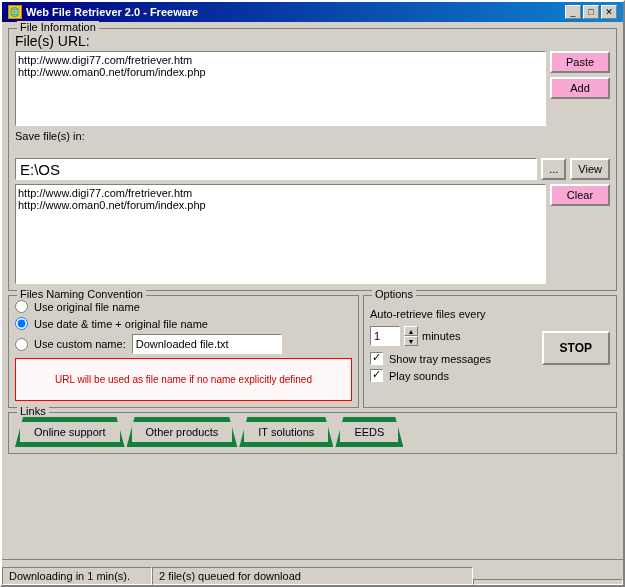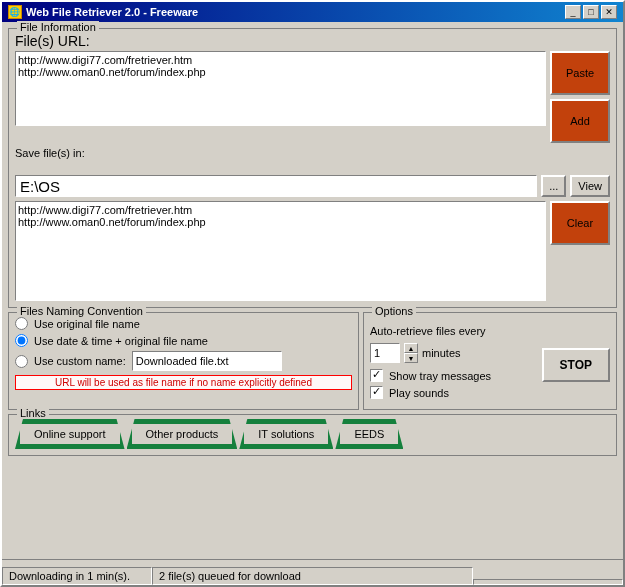--- a/index.html
+++ b/index.html
@@ -132,27 +132,27 @@
       overflow-y: auto;
     }
 
     .btn-group {
       display: flex;
       flex-direction: column;
       gap: 4px;
     }
 
     .win-button {
-      background: #c2410c;
+      background: #f9a8d4;
       border: 2px solid;
       border-top-color: #ffffff;
       border-left-color: #ffffff;
       border-right-color: #808080;
       border-bottom-color: #808080;
-      padding: 14px 8px;
+      padding: 3px 8px;
       font-family: 'Tahoma', 'Arial', sans-serif;
       font-size: 11px;
       cursor: pointer;
       min-width: 60px;
       text-align: center;
     }
 
     .save-row {
       display: flex;
       align-items: center;
@@ -256,21 +256,21 @@
       font-family: 'Tahoma', 'Arial', sans-serif;
       font-size: 11px;
       padding: 1px 3px;
       width: 150px;
     }
 
     .url-notice {
       border: 1px solid #ff0000;
       color: #cc0000;
       font-size: 10px;
-      padding: 1px 6px;
+      padding: 15px 6px;
       margin-top: 4px;
       background: #fff8f8;
       text-align: center;
     }
 
     .auto-retrieve-row {
       display: flex;
       align-items: center;
       gap: 4px;
       margin-bottom: 6px;

